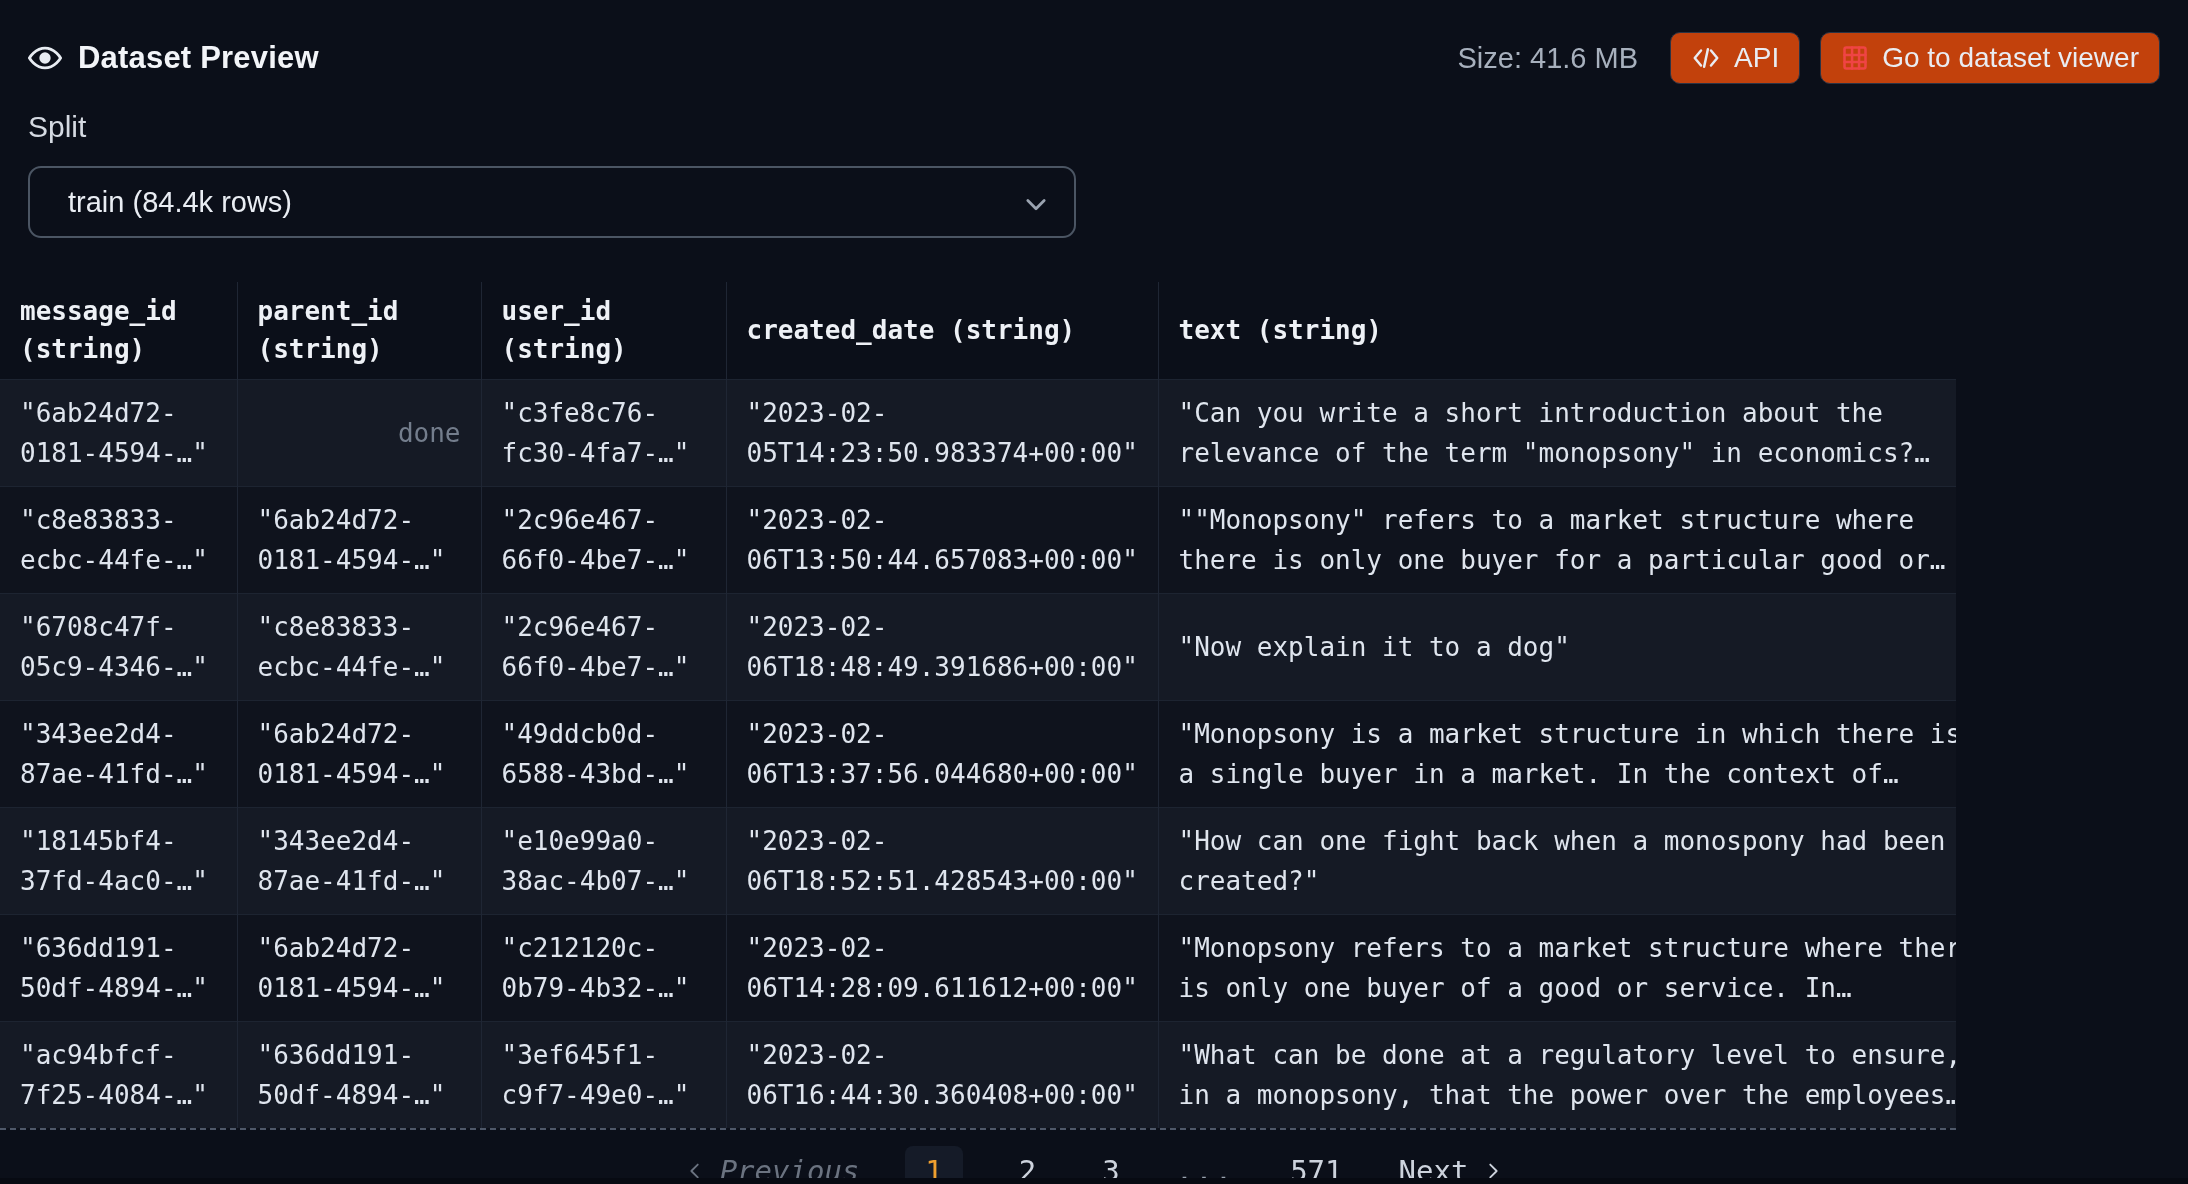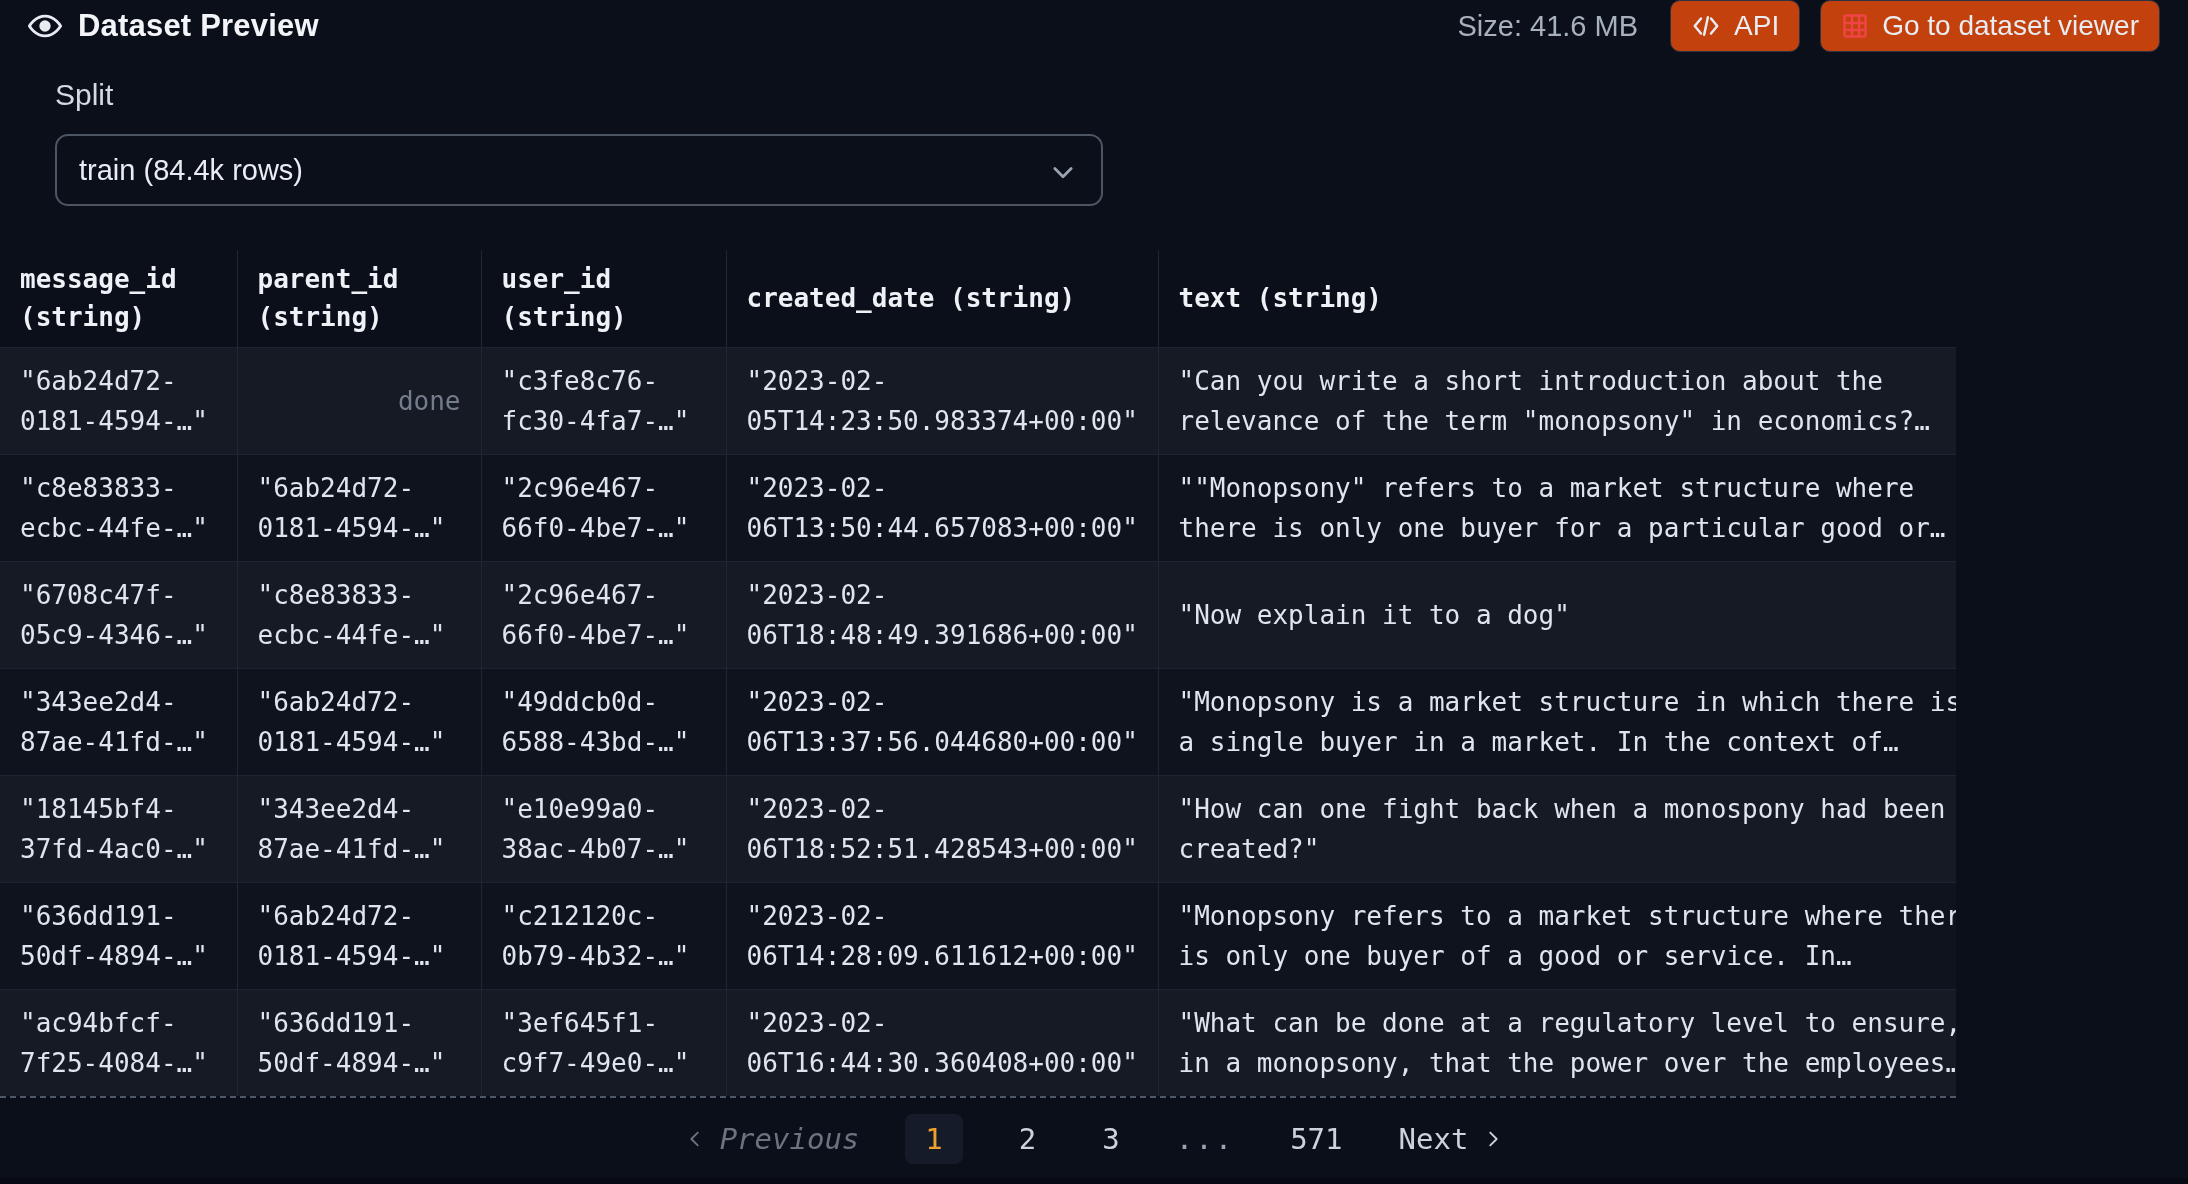--- a/index.html
+++ b/index.html
@@ -5,44 +5,44 @@
   html,body{margin:0;padding:0;}
   body{
     width:2188px;height:1184px;overflow:hidden;position:relative;
     background:#0b0f19;
     font-family:"Liberation Sans",sans-serif;
     -webkit-font-smoothing:antialiased;
   }
   
   .topbar{
     display:flex;align-items:center;justify-content:space-between;
-    padding:0 28px 6px 28px;
+    padding:32px 28px 6px 28px;
   }
   .title-group{display:flex;align-items:center;gap:16px;}
   .title{font-size:31px;font-weight:bold;color:#f2f4f8;letter-spacing:.2px;}
   .eye-icon{width:34px;height:34px;display:block;}
   .top-right{display:flex;align-items:center;gap:20px;}
   .size-label{font-size:29px;color:#a7b0bd;margin-right:12px;}
   .btn{
     display:flex;align-items:center;gap:13px;
     background:#c2410c;border:1px solid #2b3344;border-radius:10px;
     padding:9px 20px;cursor:pointer;
     font-size:28px;color:#e9ecf2;font-family:"Liberation Sans",sans-serif;
   }
   .code-icon{width:30px;height:30px;display:block;}
   .grid-icon{width:28px;height:28px;display:block;}
   
-  .split-section{padding:20px 28px 0 28px;margin-left:27px;}
+  .split-section{padding:20px 28px 0 28px;}
   .split-label{font-size:30px;color:#d5dae2;margin-bottom:22px;}
   .select{
     position:relative;width:1048px;height:72px;box-sizing:border-box;
     border:2px solid #4b5563;border-radius:13px;background:transparent;
     display:flex;align-items:center;cursor:pointer;
   }
-  .select-value{font-size:29px;color:#e9edf3;padding-left:22px;}
+  .select-value{font-size:29px;color:#e9edf3;padding-left:38px;}
   .chevron-down-icon{position:absolute;right:24px;top:22px;width:28px;height:28px;}
   
   .table-clip{
     width:1956px;overflow:hidden;margin-top:44px;
     border-bottom:2px dashed #4e5869;
     height:848px;box-sizing:border-box;
   }
   table{
     border-collapse:collapse;table-layout:fixed;width:2233px;
     font-family:"DejaVu Sans Mono",monospace;

